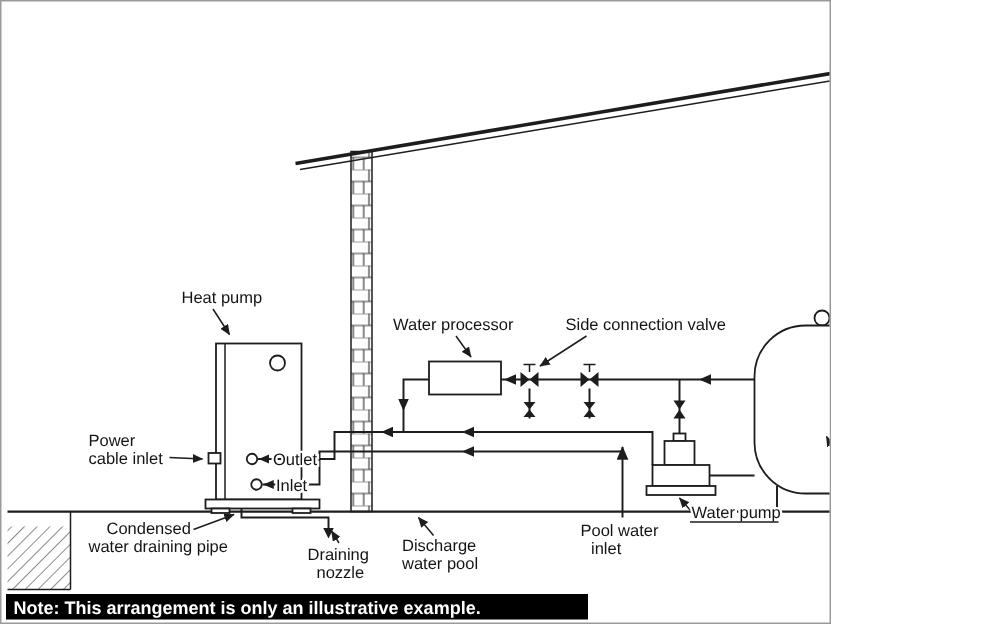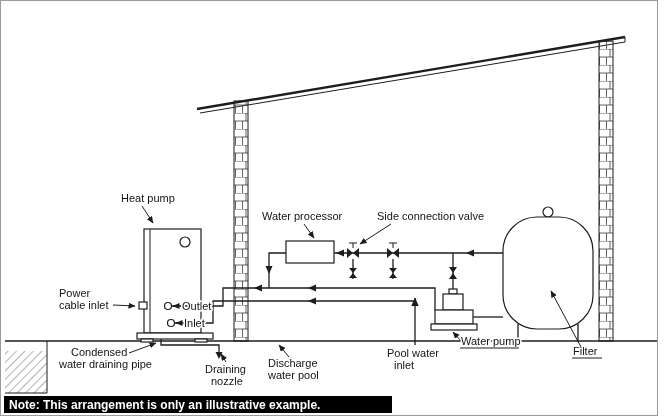--- a/index.html
+++ b/index.html
@@ -1,16 +1,16 @@
 <!DOCTYPE html>
 <html><head>
 <meta charset="utf-8">
 <style>
   html,body{margin:0;padding:0;background:#fff;}
-  .stage{width:658px;height:416px;position:relative;background:#ffffff;
+  .stage{width:554px;height:416px;position:relative;background:#ffffff;
          border:1px solid #9a9a9a;box-sizing:border-box;overflow:hidden;
          font-family:"Liberation Sans", sans-serif;}
   svg{display:block;}
   text{font-family:"Liberation Sans", sans-serif;font-size:11px;fill:#141414;}
   .halo{paint-order:stroke;stroke:#ffffff;stroke-width:3px;}
   .note-text{font-size:12px;font-weight:bold;fill:#ffffff;}
   .pipe{stroke:#1d1d1d;stroke-width:1.3;fill:none;}
   .shape{stroke:#1d1d1d;stroke-width:1.2;fill:#ffffff;}
   .thin{stroke:#1d1d1d;stroke-width:1;fill:none;}
   .leader{stroke:#1d1d1d;stroke-width:1;fill:none;}

